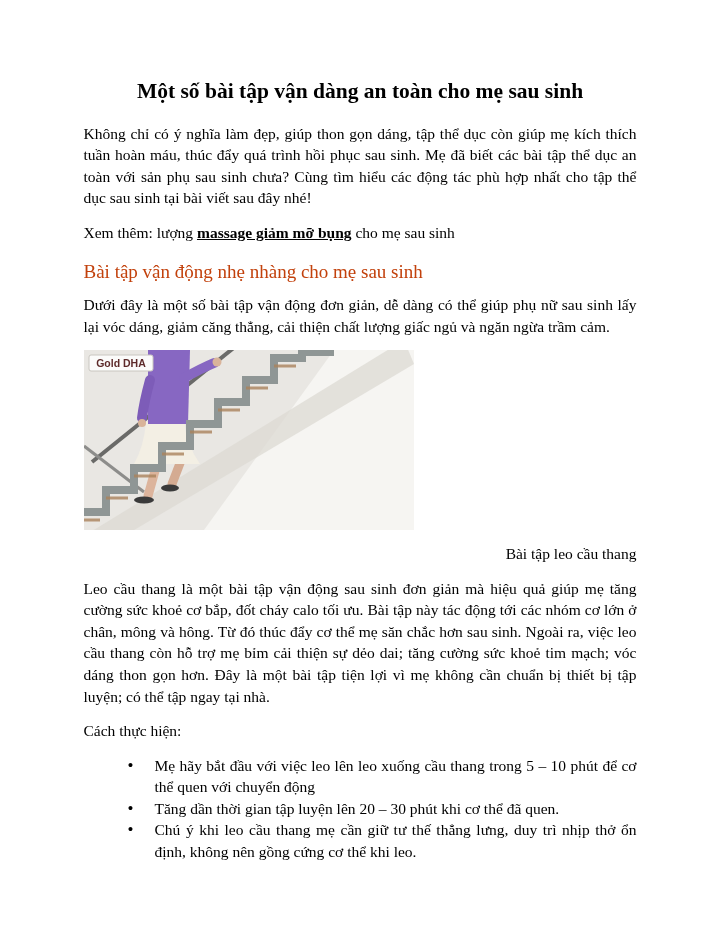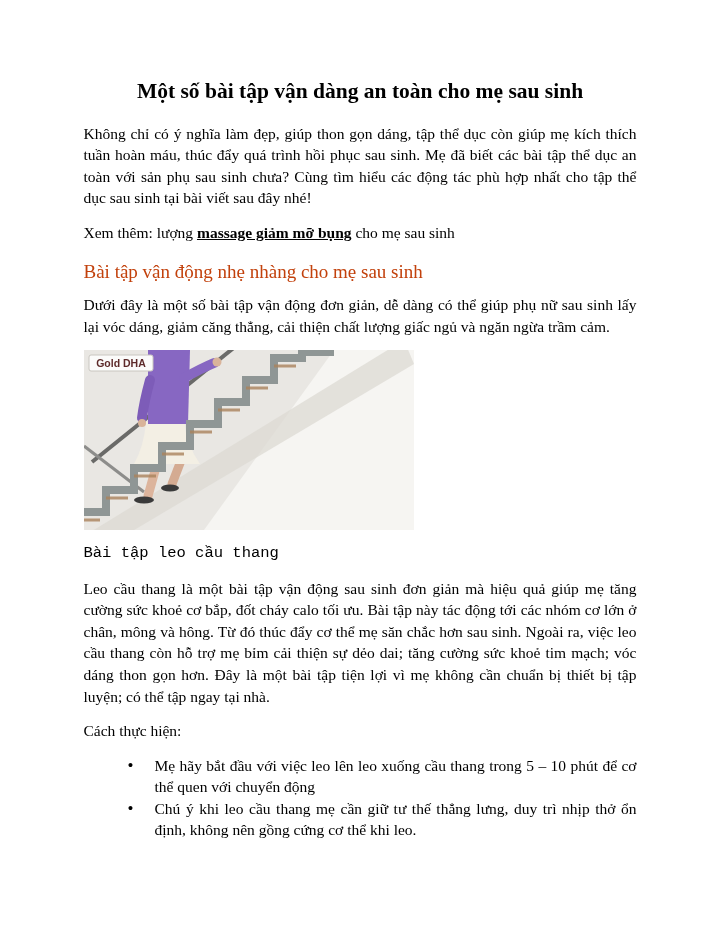--- a/index.html
+++ b/index.html
@@ -22,21 +22,21 @@
     color:#000000;font-weight:bold;text-decoration:underline;cursor:pointer;
   }
   h2.section-heading{
     font-size:19px;font-weight:normal;color:#c2410c;
     margin:16px 0 11px 0;line-height:1.25;text-align:left;
   }
   .figure{
     width:330px;height:180px;margin:2px 0 13px 0;display:block;
   }
   .figure svg{display:block;}
-  .caption{text-align:left;margin-bottom:13px;font-family:Liberation Mono, monospace;}
+  .caption{text-align:right;margin-bottom:13px;}
   .howto{text-align:left;}
   ul.steps{
     margin:0 0 13px 0;padding:0 0 0 44px;list-style:none;
   }
   ul.steps li{
     text-align:justify;position:relative;padding-left:27px;margin:0;
   }
   ul.steps li::before{
     content:"\2022";position:absolute;left:0;top:-1px;font-size:17px;
   }
@@ -95,16 +95,17 @@
 
   <p class="caption">Bài tập leo cầu thang</p>
 
   <p>Leo cầu thang là một bài tập vận động sau sinh đơn giản mà hiệu quả giúp mẹ tăng cường sức khoẻ cơ bắp, đốt cháy calo tối ưu. Bài tập này tác động tới các nhóm cơ lớn ở chân, mông và hông. Từ đó thúc đẩy cơ thể mẹ săn chắc hơn sau sinh. Ngoài ra, việc leo cầu thang còn hỗ trợ mẹ bỉm cải thiện sự dẻo dai; tăng cường sức khoẻ tim mạch; vóc dáng thon gọn hơn. Đây là một bài tập tiện lợi vì mẹ không cần chuẩn bị thiết bị tập luyện; có thể tập ngay tại nhà.</p>
 
 
   <p class="howto">Cách thực hiện:</p>
 
   <ul class="steps">
     <li>Mẹ hãy bắt đầu với việc leo lên leo xuống cầu thang trong 5 – 10 phút để cơ thể quen với chuyển động</li>
+    <li>Tăng dần thời gian tập luyện lên 20 – 30 phút khi cơ thể đã quen.</li>
     <li>Chú ý khi leo cầu thang mẹ cần giữ tư thế thẳng lưng, duy trì nhịp thở ổn định, không nên gồng cứng cơ thể khi leo.</li>
   </ul>
 
 </div>
 
 </body></html>

